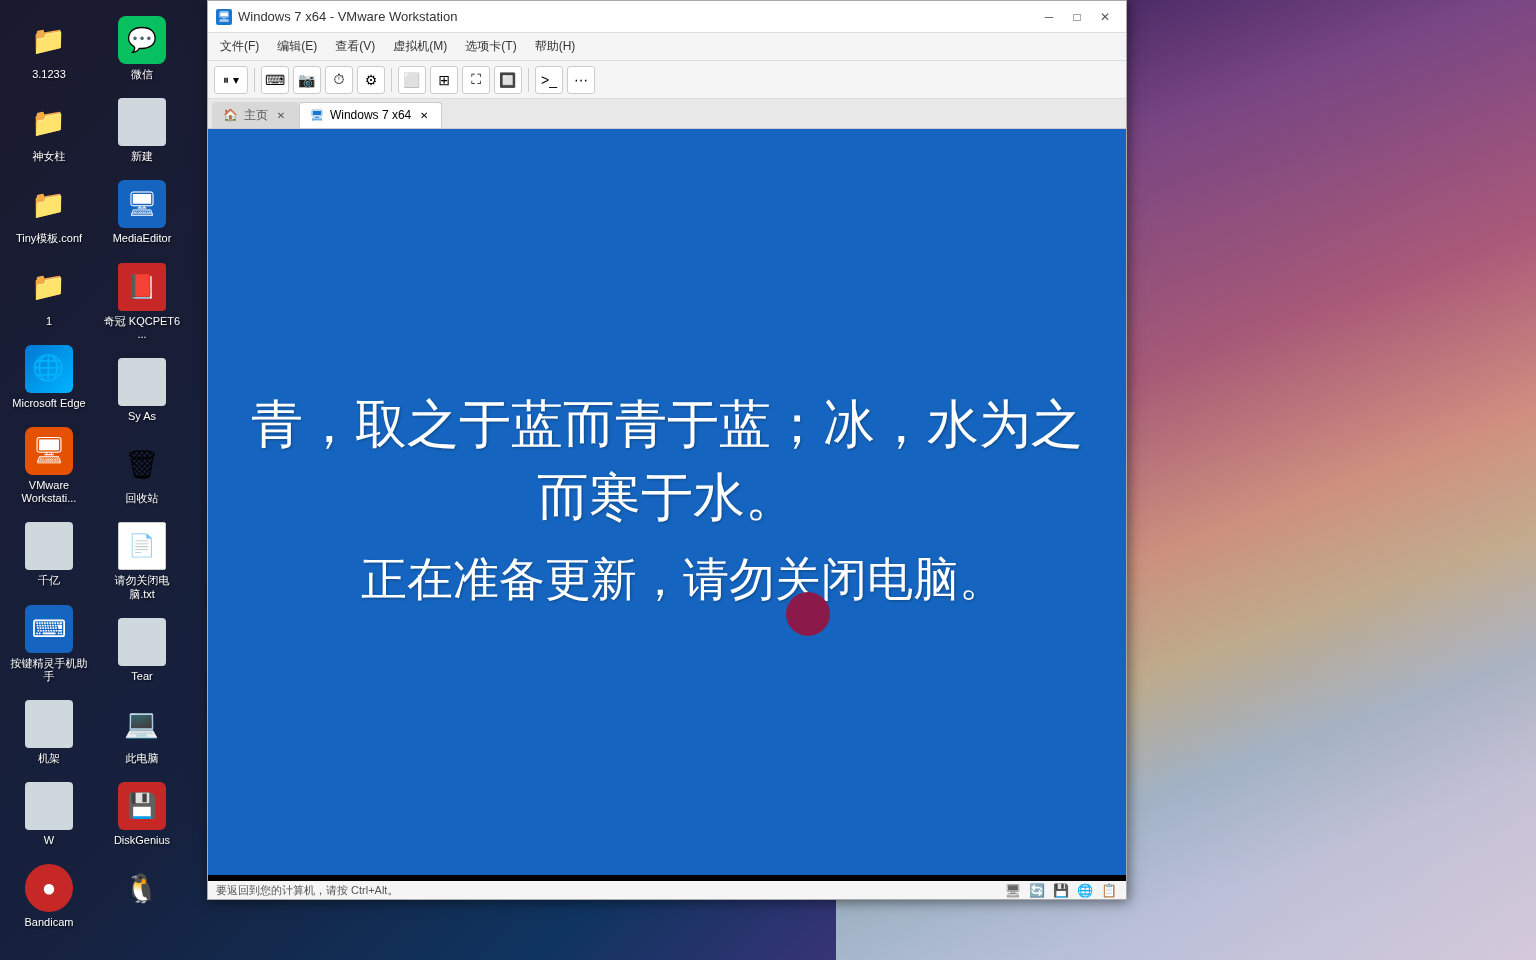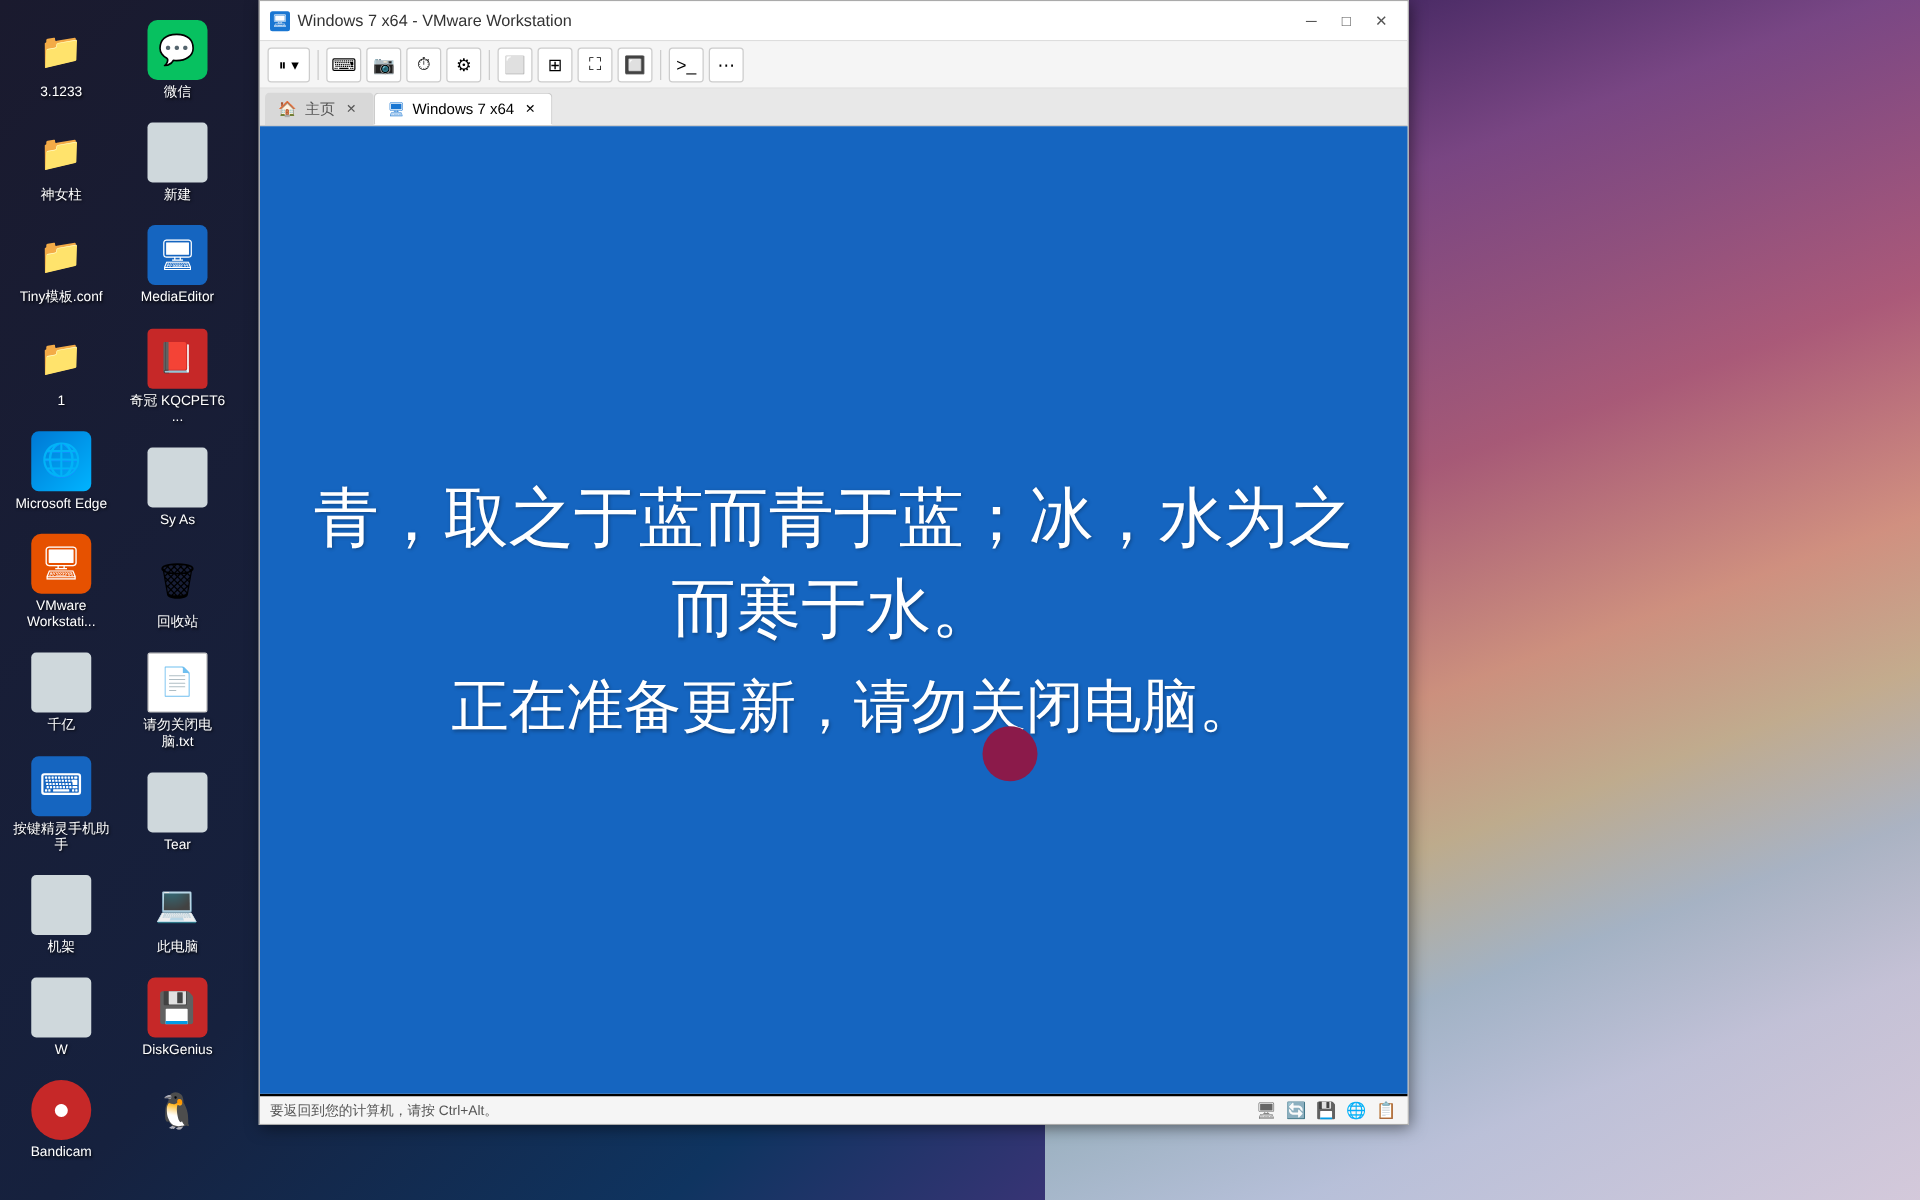--- a/index.html
+++ b/index.html
@@ -255,20 +255,21 @@
     }
 
     .vm-text-main {
       font-size: 52px;
       color: white;
       text-align: center;
       line-height: 1.4;
       font-weight: 300;
       text-shadow: 1px 1px 3px rgba(0,0,0,0.3);
       padding: 0 40px;
+      font-family: Liberation Mono, monospace;
     }
 
     .vm-text-sub {
       font-size: 46px;
       color: white;
       text-align: center;
       margin-top: 10px;
       font-weight: 300;
       text-shadow: 1px 1px 3px rgba(0,0,0,0.3);
       margin-left: 32px;
@@ -285,21 +286,21 @@
       left: 63%;
     }
 
     
     .status-bar {
       background: #f5f5f5;
       height: 24px;
       display: flex;
       align-items: center;
       padding: 0 8px;
-      border-top: 2px solid #000000;
+      border-top: 6px solid #000000;
       flex-shrink: 0;
       gap: 8px;
     }
     .status-text {
       font-size: 11px;
       color: #555;
     }
     .status-icons {
       margin-left: auto;
       display: flex;
@@ -430,20 +431,28 @@
     <div class="title-bar">
       <div class="title-bar-icon">🖥</div>
       <span class="title-bar-text">Windows 7 x64 - VMware Workstation</span>
       <div class="title-bar-controls">
         <button class="title-btn">─</button>
         <button class="title-btn">□</button>
         <button class="title-btn close">✕</button>
       </div>
     </div>
 
+    <div class="menu-bar">
+      <span class="menu-item">文件(F)</span>
+      <span class="menu-item">编辑(E)</span>
+      <span class="menu-item">查看(V)</span>
+      <span class="menu-item">虚拟机(M)</span>
+      <span class="menu-item">选项卡(T)</span>
+      <span class="menu-item">帮助(H)</span>
+    </div>
 
     <div class="toolbar">
       <button class="toolbar-btn">
         <span>⏸</span>
         <span>▾</span>
       </button>
       <div class="toolbar-separator"></div>
       <button class="toolbar-icon-btn">
         <span>⌨</span>
       </button>

